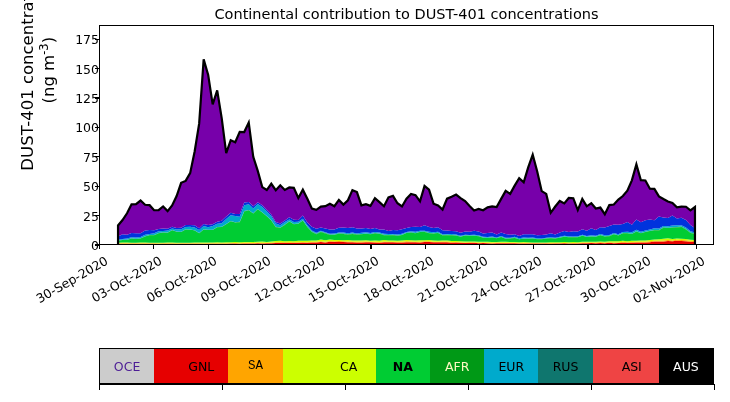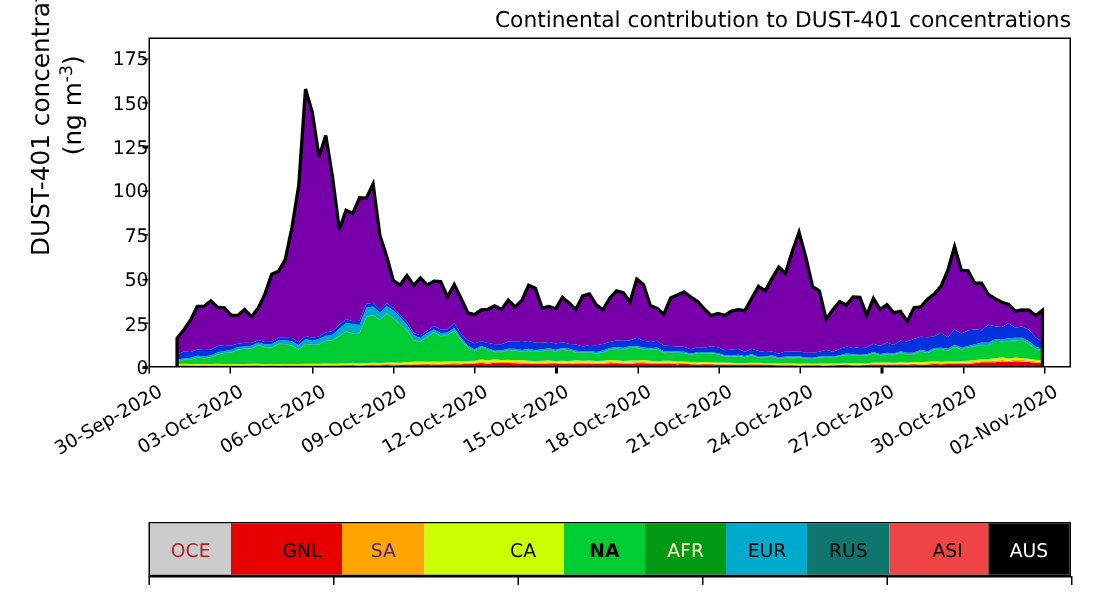--- a/index.html
+++ b/index.html
@@ -18,21 +18,21 @@
     position: relative;
     width: 730px;
     height: 402px;
   }
   
   .chart-title {
     position: absolute;
     left: 99px;
     top: 6px;
     width: 615px;
-    text-align: right;
+    text-align: center;
     font-size: 14.5px;
     color: #000;
     white-space: nowrap;
   }
   
   .plot-frame {
     position: absolute;
     left: 99px;
     top: 25px;
     width: 615px;
@@ -211,27 +211,27 @@
       <div class="xtick-label" style="left: 356.118px; width: 82px;">24-Oct-2020</div>
       <div class="xtick-mark" style="left: 488.382px;"></div>
       <div class="xtick-label" style="left: 410.382px; width: 82px;">27-Oct-2020</div>
       <div class="xtick-mark" style="left: 542.647px;"></div>
       <div class="xtick-label" style="left: 464.647px; width: 82px;">30-Oct-2020</div>
       <div class="xtick-mark" style="left: 596.912px;"></div>
       <div class="xtick-label" style="left: 518.912px; width: 82px;">02-Nov-2020</div>
     </div>
 
   <div class="legend-bar" id="legend-bar">
-      <div class="legend-cell" style="background: rgb(204, 204, 204); color: #b91c1c; align-items: center;">
+      <div class="legend-cell" style="background: rgb(204, 204, 204); color: #4c1d95; align-items: center;">
         <span>OCE</span>
       </div>
       <div class="legend-cell" style="background: rgb(230, 0, 0); color: rgb(0, 0, 0); padding-left: 20px;">
         <span>GNL</span>
       </div>
-      <div class="legend-cell" style="background: rgb(255, 165, 0); color: #4c1d95;">
+      <div class="legend-cell" style="background: rgb(255, 165, 0); color: #000000; font-family: Liberation Mono, monospace;">
         <span>SA</span>
       </div>
       <div class="legend-cell" style="background: rgb(204, 255, 0); color: rgb(0, 0, 0); padding-left: 39px;">
         <span>CA</span>
       </div>
       <div class="legend-cell" style="background: rgb(0, 204, 51); color: rgb(0, 0, 0); font-weight: bold;">
         <span>NA</span>
       </div>
       <div class="legend-cell" style="background: rgb(0, 153, 22); color: #fef9c3;">
         <span>AFR</span>

